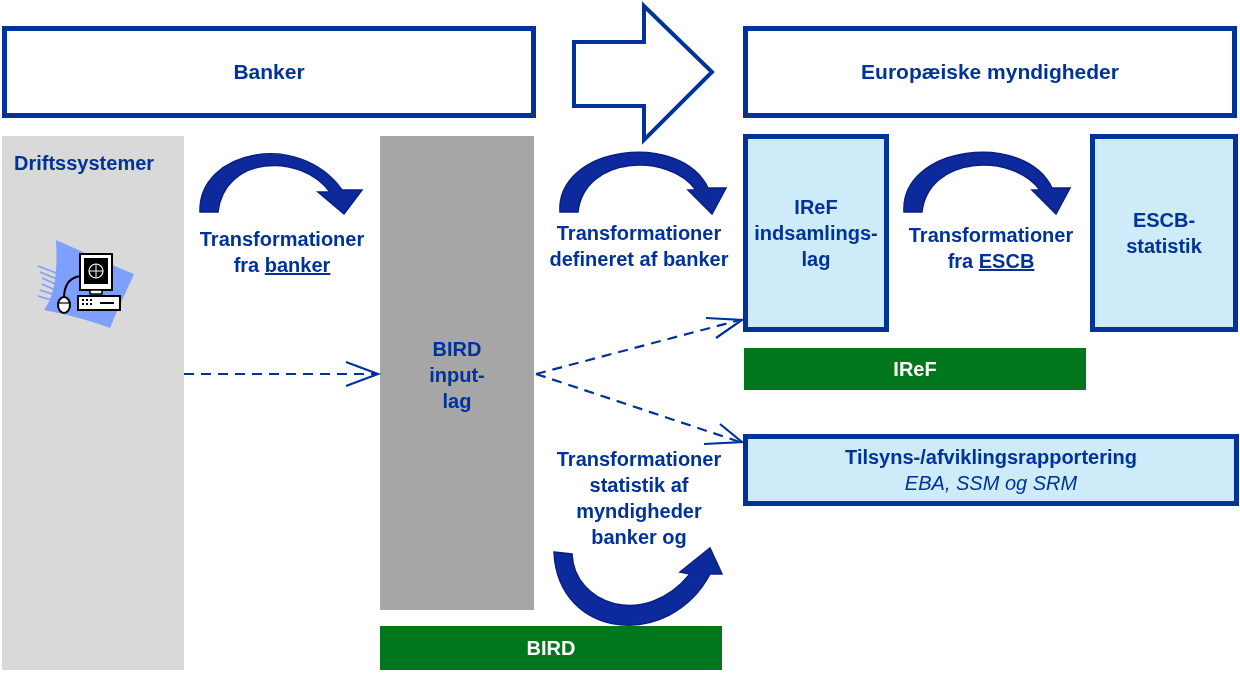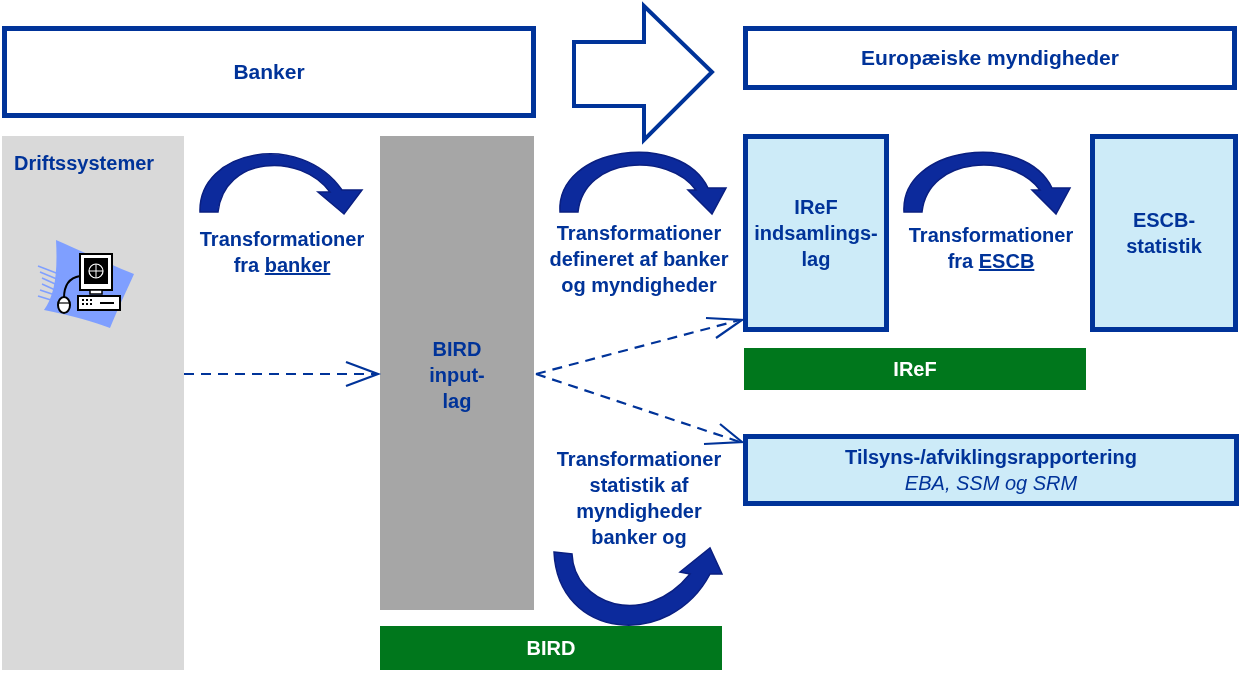--- a/index.html
+++ b/index.html
@@ -21,21 +21,21 @@
   .it { font-style:italic; font-weight:normal; }
   svg.overlay { position:absolute; left:0; top:0; }
 </style>
 </head>
 <body>
 
 <div class="abs hdr" style="left:2px; top:26px; width:534px; height:92px;">
   <span>Banker</span>
 </div>
 
-<div class="abs hdr" style="left:743px; top:26px; width:494px; height:64px;">
+<div class="abs hdr" style="left:743px; top:26px; width:494px; height:92px;">
   <span>Europæiske myndigheder</span>
 </div>
 
 <div class="abs gray-light" style="left:2px; top:136px; width:182px; height:534px;"></div>
 <div class="abs lbl" style="left:14px; top:150px; width:160px; text-align:left;">Driftssystemer</div>
 
 <svg class="abs" style="left:34px; top:236px;" width="110" height="94" viewBox="0 0 110 94">
   <path d="M22 4 C45 14 70 26 100 38 C92 56 84 72 76 92 C60 86 40 80 10 74 C20 60 24 40 22 4 Z" fill="#7f9fff"></path>
   <g stroke="#7f9fff" stroke-width="1.5" fill="none">
     <line x1="4" y1="30" x2="30" y2="40"></line>
@@ -98,21 +98,20 @@
 </div>
 
 <div class="abs lbl" style="left:184px; top:226px; width:196px;">
   <div>Transformationer</div>
   <div><span>fra </span><span class="u">banker</span></div>
 </div>
 
 <div class="abs lbl" style="left:536px; top:220px; width:206px;">
   <div>Transformationer</div>
   <div>defineret af banker</div>
-  <div>og myndigheder</div>
 </div>
 
 <div class="abs lbl" style="left:892px; top:222px; width:198px;">
   <div>Transformationer</div>
   <div><span>fra </span><span class="u">ESCB</span></div>
 </div>
 
 <div class="abs lbl" style="left:536px; top:446px; width:206px;">
   <div>Transformationer</div>
   <div>statistik af</div>

